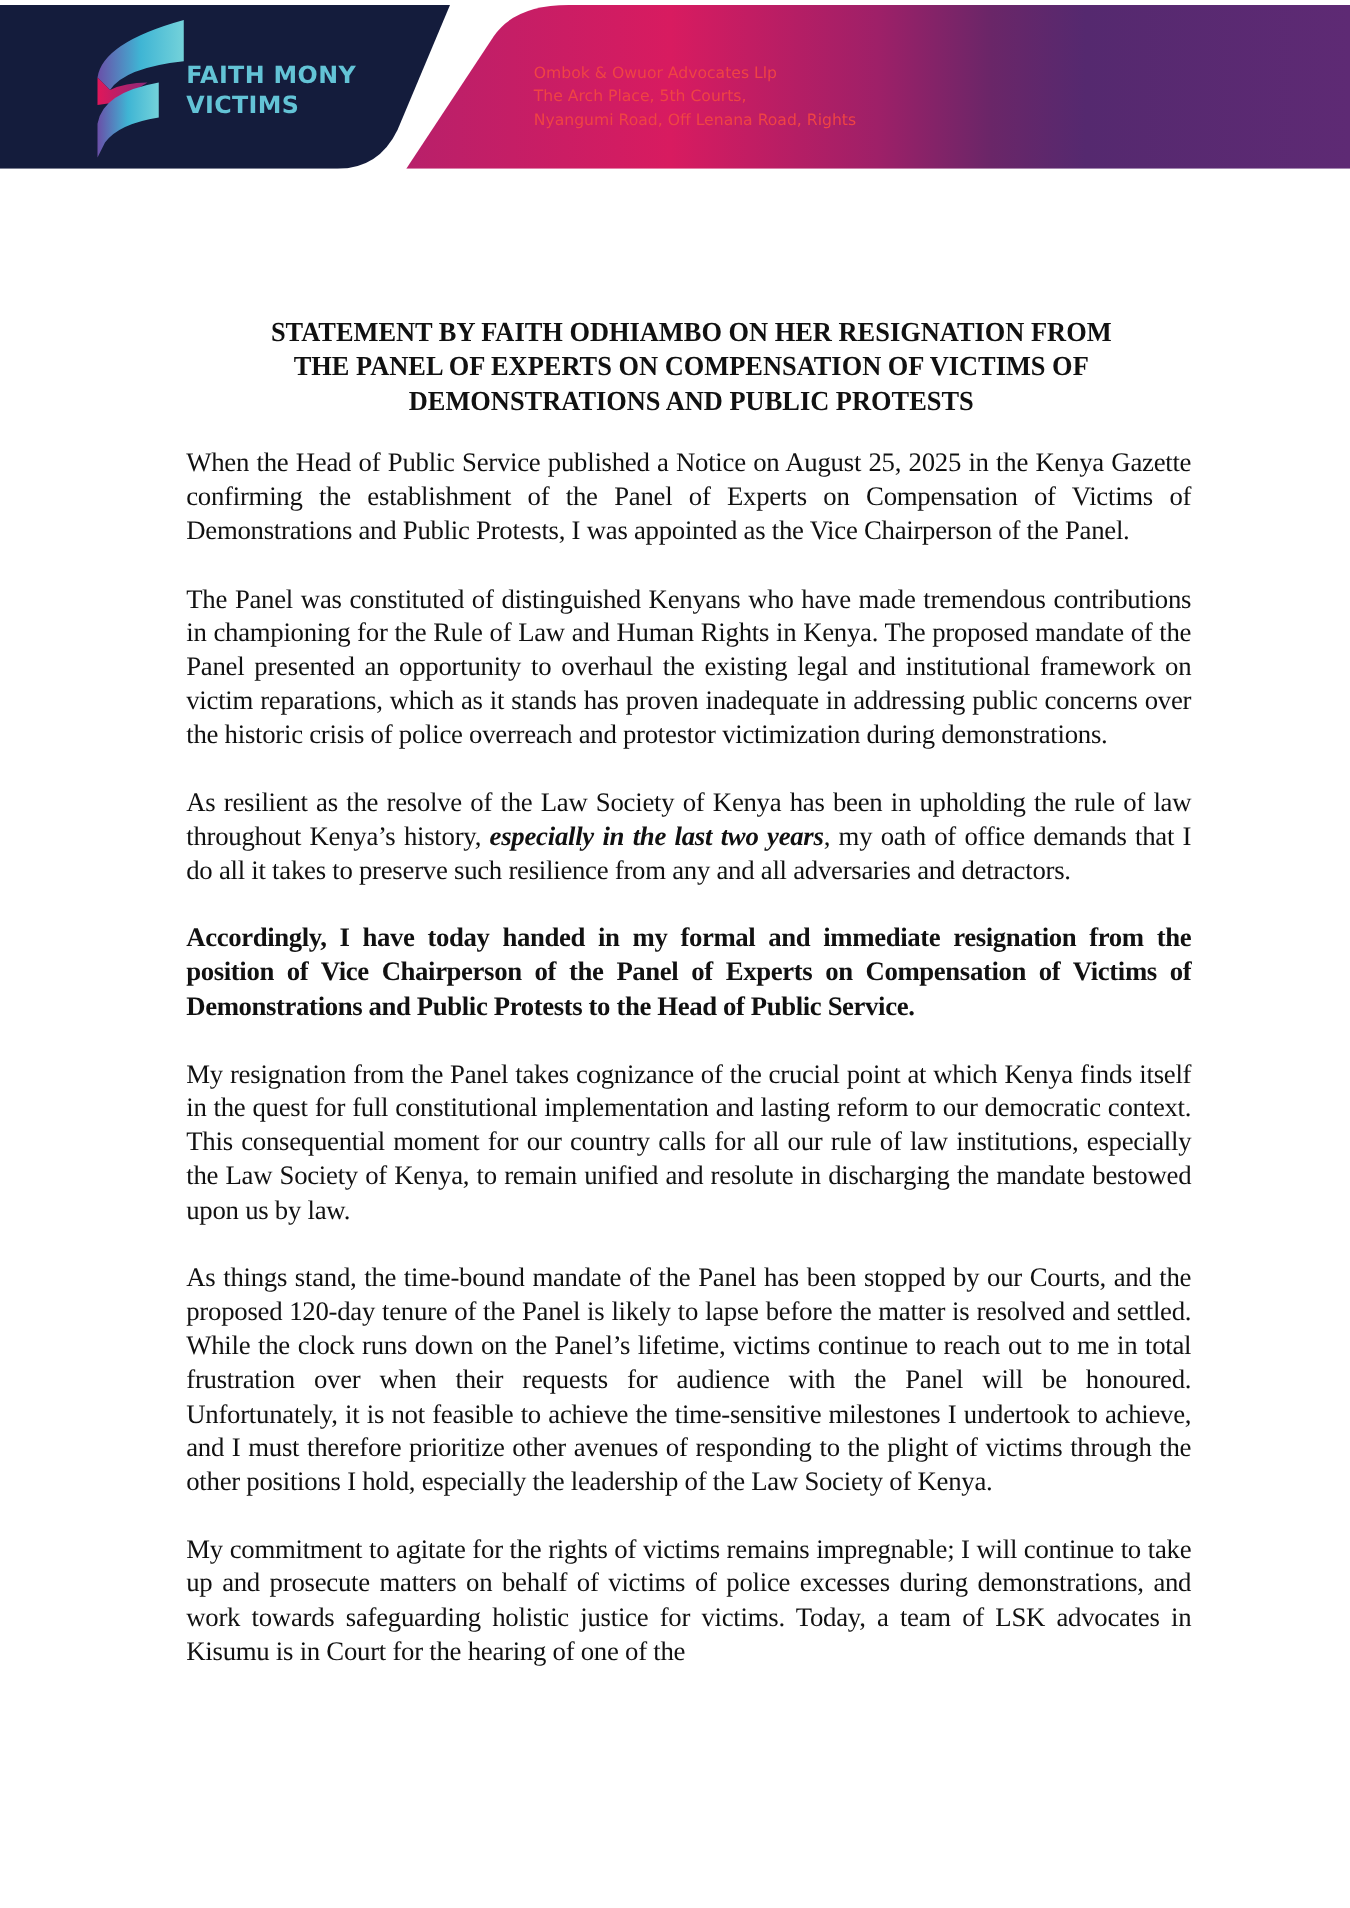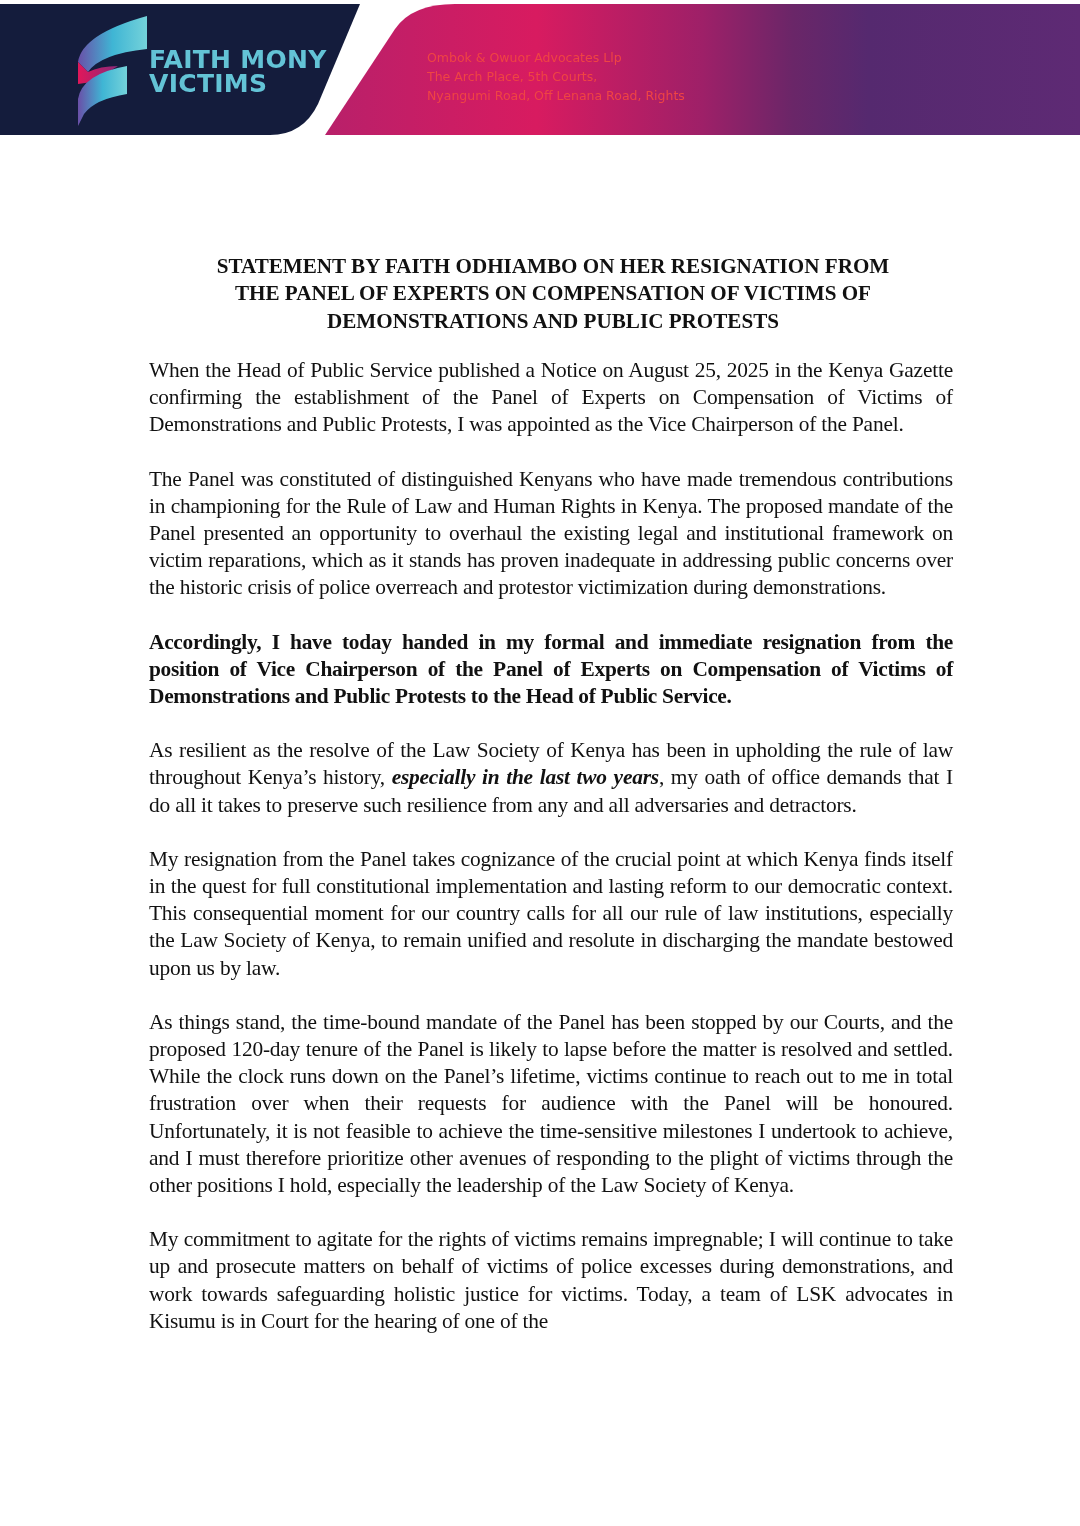--- a/index.html
+++ b/index.html
@@ -5,21 +5,21 @@
   html, body { margin: 0; padding: 0; }
   body {
     width: 1080px; height: 1526px; background: #ffffff; position: relative; overflow: hidden;
     font-family: "Liberation Serif", "DejaVu Serif", serif; color: #111;
   }
   .header { position: absolute; left: 0; top: 4px; width: 1080px; height: 131px; }
   .header svg { position: absolute; left: 0; top: 0; }
   .brand-name {
     position: absolute; left: 149px; top: 44px;
     font-family: "DejaVu Sans", "Liberation Sans", sans-serif; font-weight: bold;
-    font-size: 25px; line-height: 24px; color: #63c3d6; letter-spacing: 0.3px;
+    font-size: 19px; line-height: 24px; color: #63c3d6; letter-spacing: 0.3px;
   }
   .address {
     position: absolute; left: 427px; top: 44px;
     font-family: "DejaVu Sans", "Liberation Sans", sans-serif;
     font-size: 12.5px; line-height: 19px; color: #ef4444;
   }
   .address div { white-space: nowrap; }
   .title {
     position: absolute; left: 149px; width: 808px; top: 252px;
     text-align: center; font-weight: bold; font-size: 22px; line-height: 27.3px; margin: 0;
@@ -81,18 +81,18 @@
 
 <h1 class="title">
   <div>STATEMENT BY FAITH ODHIAMBO ON HER RESIGNATION FROM</div>
   <div>THE PANEL OF EXPERTS ON COMPENSATION OF VICTIMS OF</div>
   <div>DEMONSTRATIONS AND PUBLIC PROTESTS</div>
 </h1>
 
 <div class="body-text">
   <p class="para">When the Head of Public Service published a Notice on August 25, 2025 in the Kenya Gazette confirming the establishment of the Panel of Experts on Compensation of Victims of Demonstrations and Public Protests, I was appointed as the Vice Chairperson of the Panel.</p>
   <p class="para">The Panel was constituted of distinguished Kenyans who have made tremendous contributions in championing for the Rule of Law and Human Rights in Kenya. The proposed mandate of the Panel presented an opportunity to overhaul the existing legal and institutional framework on victim reparations, which as it stands has proven inadequate in addressing public concerns over the historic crisis of police overreach and protestor victimization during demonstrations.</p>
+  <p class="para"><span>As resilient as the resolve of the Law Society of Kenya has been in upholding the rule of law throughout Kenya’s history, </span><span class="em">especially in the last two years</span><span>, my oath of office demands that I do all it takes to preserve such resilience from any and all adversaries and detractors.</span></p>
   <p class="para bold">Accordingly, I have today handed in my formal and immediate resignation from the position of Vice Chairperson of the Panel of Experts on Compensation of Victims of Demonstrations and Public Protests to the Head of Public Service.</p>
-  <p class="para"><span>As resilient as the resolve of the Law Society of Kenya has been in upholding the rule of law throughout Kenya’s history, </span><span class="em">especially in the last two years</span><span>, my oath of office demands that I do all it takes to preserve such resilience from any and all adversaries and detractors.</span></p>
   <p class="para">My resignation from the Panel takes cognizance of the crucial point at which Kenya finds itself in the quest for full constitutional implementation and lasting reform to our democratic context. This consequential moment for our country calls for all our rule of law institutions, especially the Law Society of Kenya, to remain unified and resolute in discharging the mandate bestowed upon us by law.</p>
   <p class="para">As things stand, the time-bound mandate of the Panel has been stopped by our Courts, and the proposed 120-day tenure of the Panel is likely to lapse before the matter is resolved and settled. While the clock runs down on the Panel’s lifetime, victims continue to reach out to me in total frustration over when their requests for audience with the Panel will be honoured. Unfortunately, it is not feasible to achieve the time-sensitive milestones I undertook to achieve, and I must therefore prioritize other avenues of responding to the plight of victims through the other positions I hold, especially the leadership of the Law Society of Kenya.</p>
   <p class="para">My commitment to agitate for the rights of victims remains impregnable; I will continue to take up and prosecute matters on behalf of victims of police excesses during demonstrations, and work towards safeguarding holistic justice for victims. Today, a team of LSK advocates in Kisumu is in Court for the hearing of one of the</p>
 </div>
 
 </body></html>

